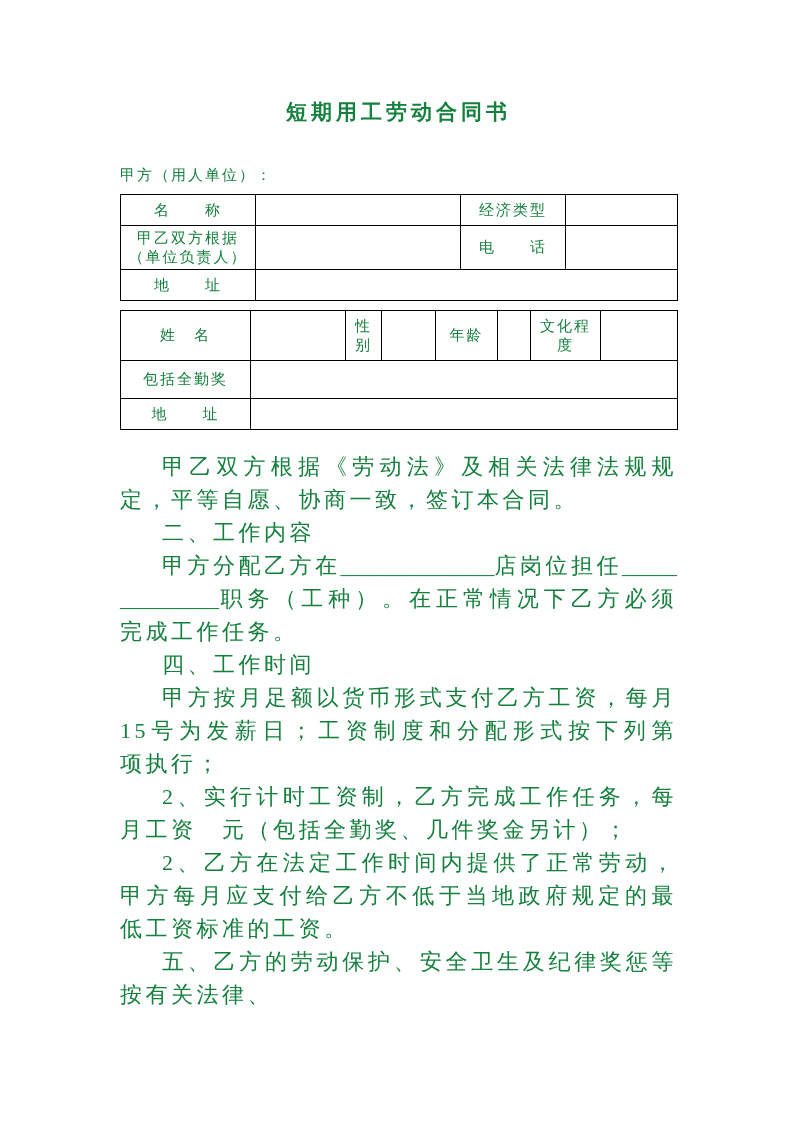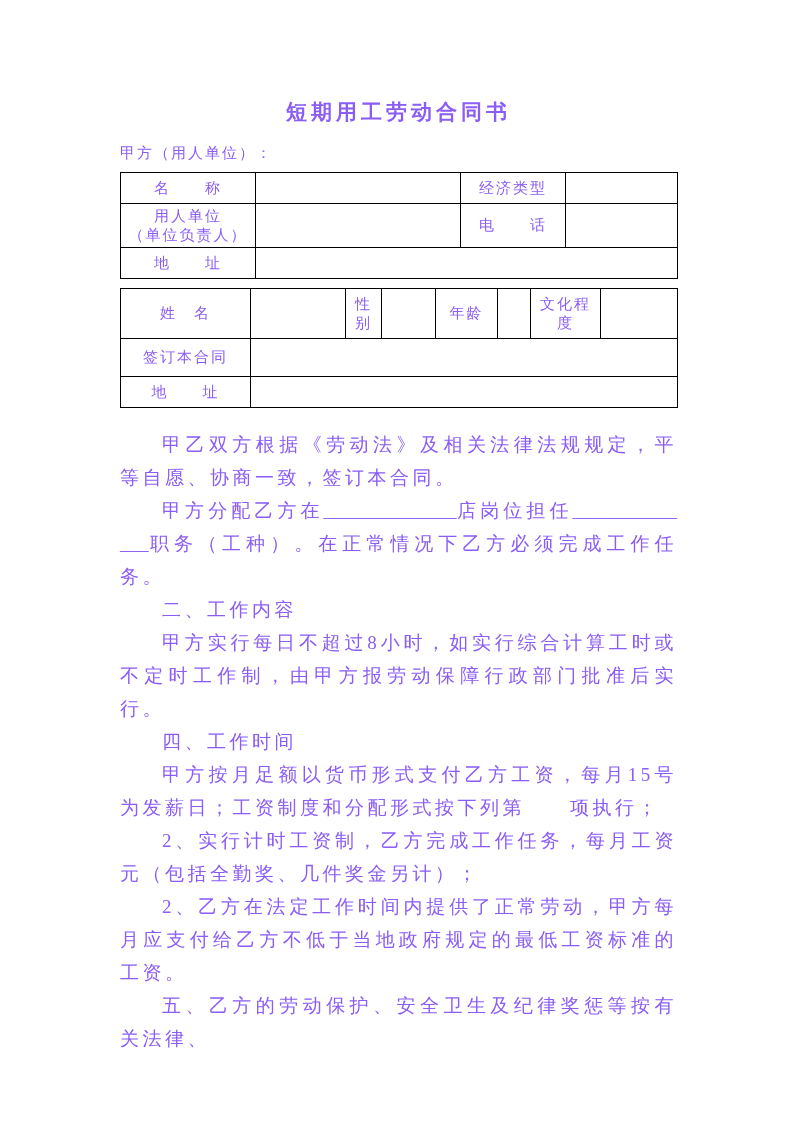--- a/index.html
+++ b/index.html
@@ -3,34 +3,34 @@
 <meta charset="utf-8">
 <style>
   * { margin: 0; padding: 0; box-sizing: border-box; }
   html, body { background: #ffffff; }
   .page {
     position: relative;
     width: 794px;
     height: 1123px;
     margin: 0 auto;
     background: #ffffff;
-    color: #8b5cf6;
+    color: #15803d;
     font-family: "Liberation Serif", "DejaVu Serif", serif;
     padding: 98px 117px 0 120px;
     overflow: hidden;
   }
   .doc-title {
     text-align: center;
     font-size: 21px;
     font-weight: bold;
     letter-spacing: 4px;
     line-height: 28px;
   }
   .party-heading {
-    margin-top: 18px;
+    margin-top: 40px;
     font-size: 15px;
     letter-spacing: 2px;
     line-height: 19px;
   }
   table.form-table {
     margin-top: 9px;
     width: 100%;
     border-collapse: collapse;
     table-layout: fixed;
   }
@@ -46,21 +46,21 @@
     word-break: break-all;
   }
   .t1-r1 { height: 31px; }
   .t1-r2 { height: 44px; }
   .t1-r3 { height: 31px; }
   .t2-r1 { height: 50px; }
   .t2-r2 { height: 38px; }
   .t2-r3 { height: 31px; }
   .body-text { margin-top: 20px; }
   .para {
-    font-size: 19px;
+    font-size: 22px;
     letter-spacing: 3.5px;
     line-height: 33px;
     text-align: justify;
     text-indent: 42px;
     word-break: break-all;
   }
   .blank { letter-spacing: 0; }
 </style>
 </head>
 <body>
@@ -79,21 +79,21 @@
         <col style="width:112px">
     </colgroup>
     <tbody>
       <tr class="t1-r1">
         <td>名　　称</td>
         <td></td>
         <td>经济类型</td>
         <td></td>
       </tr>
       <tr class="t1-r2">
-        <td>用人单位
+        <td>甲乙双方根据
 （单位负责人）</td>
         <td></td>
         <td>电　　话</td>
         <td></td>
       </tr>
       <tr class="t1-r3">
         <td>地　　址</td>
         <td colspan="3"></td>
       </tr>
     </tbody>
@@ -116,35 +116,34 @@
         <td>姓　名</td>
         <td></td>
         <td>性别</td>
         <td></td>
         <td>年龄</td>
         <td></td>
         <td>文化程度</td>
         <td></td>
       </tr>
       <tr class="t2-r2">
-        <td>签订本合同</td>
+        <td>包括全勤奖</td>
         <td colspan="7"></td>
       </tr>
       <tr class="t2-r3">
         <td>地　　址</td>
         <td colspan="7"></td>
       </tr>
     </tbody>
   </table>
 
   <div class="body-text">
     <p class="para">甲乙双方根据《劳动法》及相关法律法规规定，平等自愿、协商一致，签订本合同。</p>
+    <p class="para">二、工作内容</p>
     <p class="para">甲方分配乙方在<span class="blank">______________</span>店岗位担任<span class="blank">______________</span>职务（工种）。在正常情况下乙方必须完成工作任务。</p>
-    <p class="para">二、工作内容</p>
-    <p class="para">甲方实行每日不超过8小时，如实行综合计算工时或不定时工作制，由甲方报劳动保障行政部门批准后实行。</p>
     <p class="para">四、工作时间</p>
     <p class="para">甲方按月足额以货币形式支付乙方工资，每月15号为发薪日；工资制度和分配形式按下列第　　项执行；</p>
     <p class="para">2、实行计时工资制，乙方完成工作任务，每月工资　元（包括全勤奖、几件奖金另计）；</p>
     <p class="para">2、乙方在法定工作时间内提供了正常劳动，甲方每月应支付给乙方不低于当地政府规定的最低工资标准的工资。</p>
     <p class="para">五、乙方的劳动保护、安全卫生及纪律奖惩等按有关法律、</p>
   </div>
 
 </div>
 
 </body></html>

